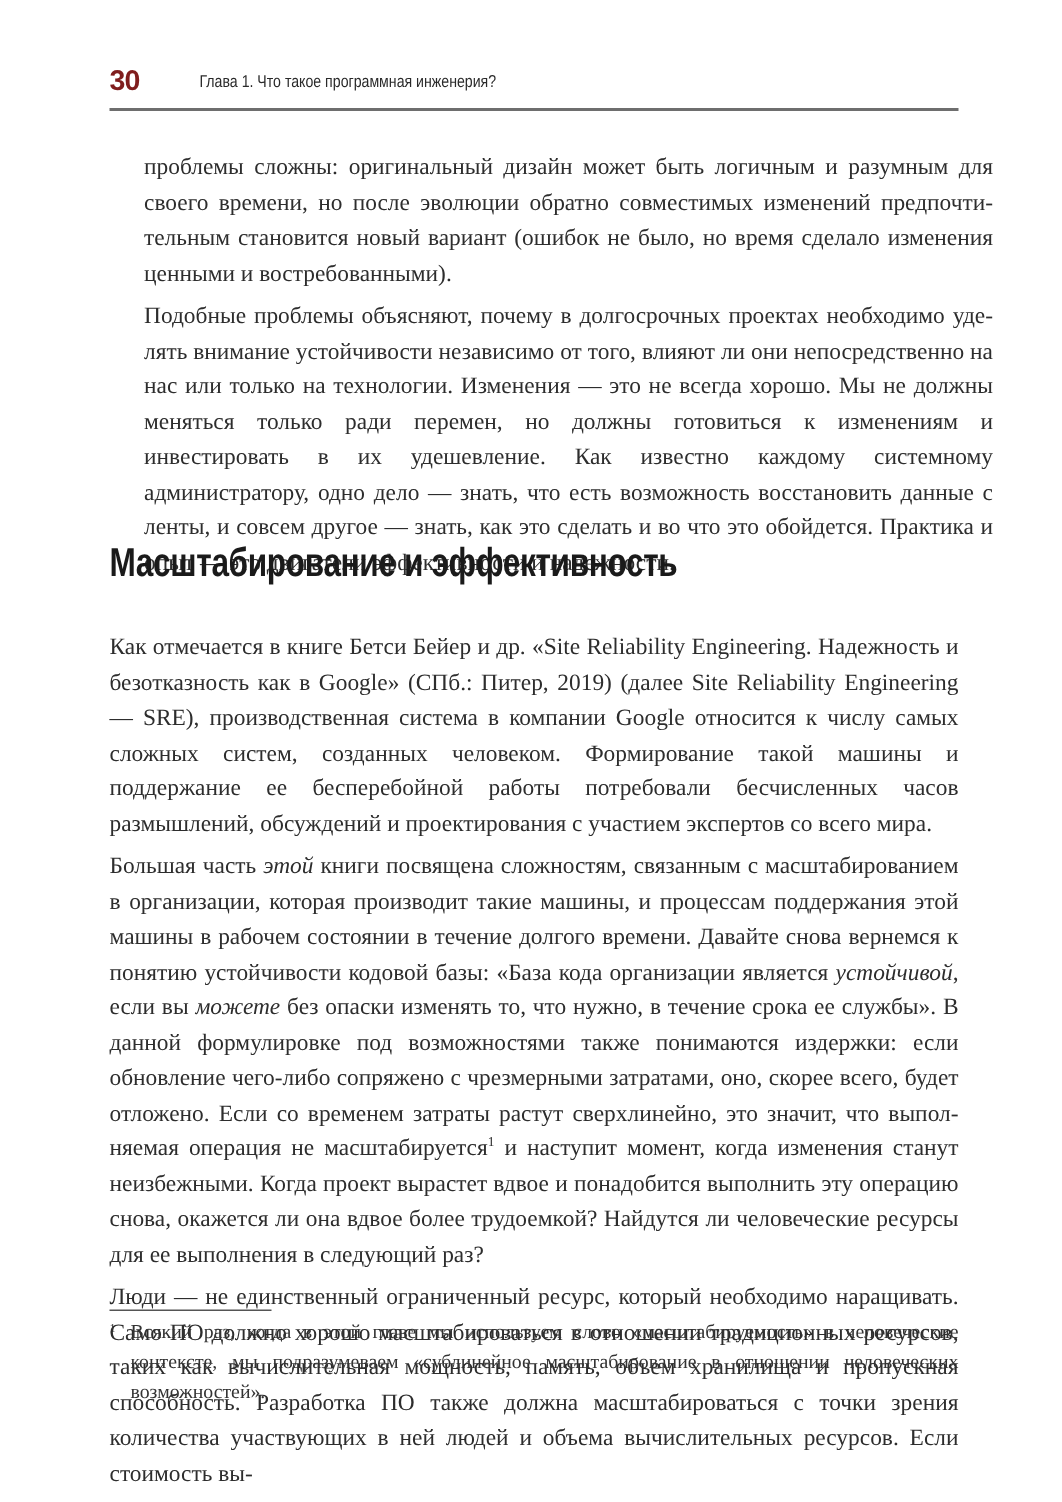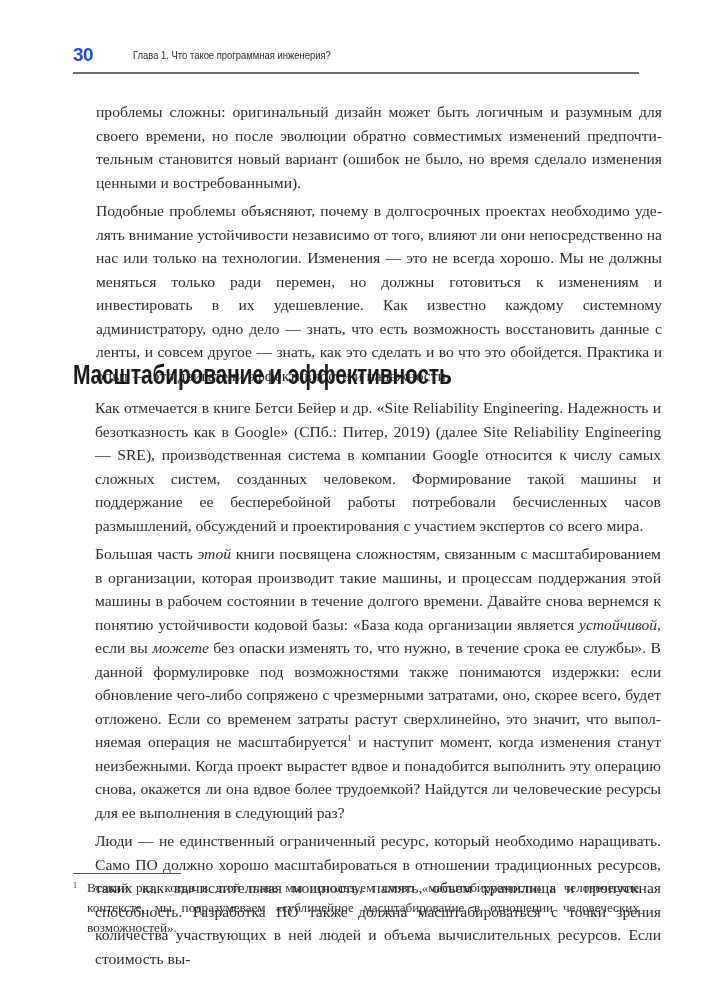--- a/index.html
+++ b/index.html
@@ -1,25 +1,25 @@
 <!DOCTYPE html>
 <html><head>
 <meta charset="utf-8">
 <style>
   html, body { margin: 0; padding: 0; background: #ffffff; }
   body { width: 708px; height: 1001px; position: relative; overflow: hidden; color: #2b2b2b; }
   .page { position: absolute; left: 73px; top: 0; width: 566px; }
   .running-head { position: absolute; top: 44px; left: 0; width: 566px; height: 28px; border-bottom: 2.5px solid #6e6e6e; }
-  .page-number { position: absolute; left: 0; top: 0; font-family: "Liberation Sans", "DejaVu Sans", sans-serif; font-weight: bold; font-size: 19px; color: #1d4ed8; letter-spacing: -0.5px; }
+  .page-number { position: absolute; left: 0; top: 0; font-family: "Liberation Sans", "DejaVu Sans", sans-serif; font-weight: bold; font-size: 19px; color: #7f1d1d; letter-spacing: -0.5px; }
   .chapter-title { position: absolute; left: 60px; top: 5px; font-family: "Liberation Sans", "DejaVu Sans", sans-serif; font-size: 11.5px; color: #2a2a2a; transform: scaleX(0.82); transform-origin: left center; white-space: nowrap; }
   .body-text { position: absolute; left: 0; width: 566px; font-family: "Liberation Serif", "DejaVu Serif", serif; font-size: 15.6px; line-height: 23.5px; color: #2d2d2d; text-align: justify; hyphens: manual; }
   .body-text p { margin: 0 0 5px 0; }
   .p1 { top: 100px; margin-left: 23px; }
   .heading { position: absolute; left: 0; top: 360px; font-family: "Liberation Sans", "DejaVu Sans", sans-serif; font-weight: bold; font-size: 27px; color: #1a1a1a; white-space: nowrap; transform: scaleX(0.78); transform-origin: left center; letter-spacing: -0.3px; }
-  .p3 { top: 396px; margin-left: 22px; }
+  .p3 { top: 420px; }
   sup { font-size: 9px; line-height: 0; vertical-align: super; }
   em { font-style: italic; }
   .footnote-rule { position: absolute; left: 0; top: 873px; width: 108px; border-top: 1px solid #555; }
   .footnote { position: absolute; left: 0; top: 878px; width: 566px; font-family: "Liberation Serif", "DejaVu Serif", serif; font-size: 13.2px; line-height: 20px; color: #333; }
   .fn-mark { position: absolute; left: 0; top: -2px; font-size: 8px; }
   .fn-text { margin-left: 14px; text-align: justify; }
 </style>
 </head>
 <body>
 

